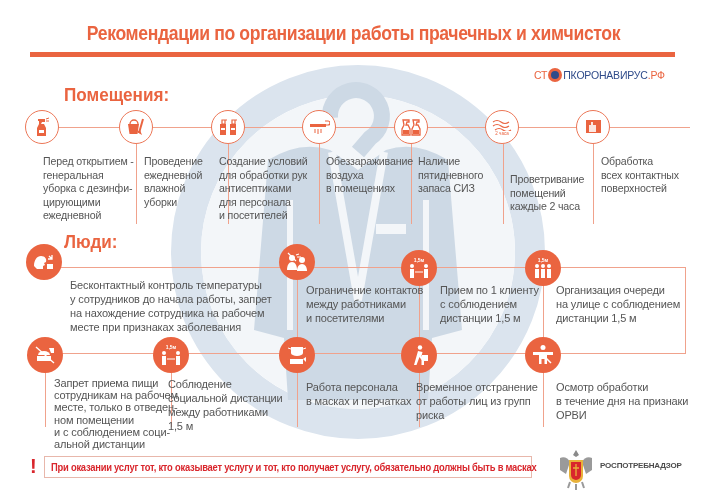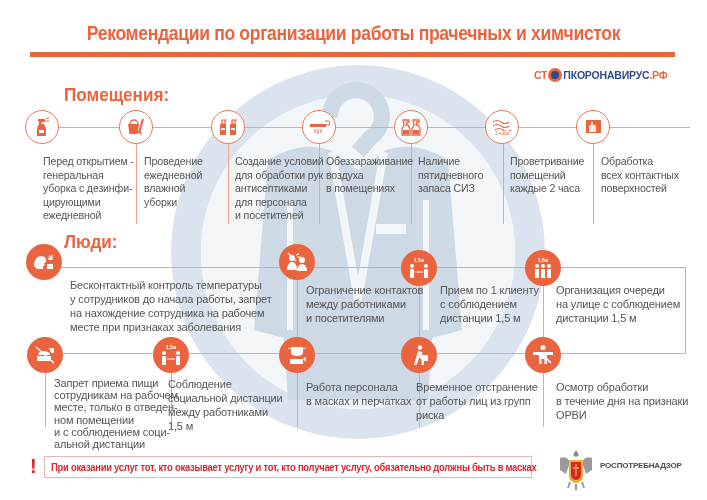--- a/index.html
+++ b/index.html
@@ -2,21 +2,21 @@
 <html><head>
 <meta charset="utf-8">
 <style>
   html, body { margin:0; padding:0; }
   body { width:707px; height:500px; position:relative; overflow:hidden; background:#ffffff;
          font-family:"Liberation Sans", "DejaVu Sans", sans-serif; color:#4a4a4a; }
   .abs { position:absolute; }
   .title { left:0; width:707px; top:22px; text-align:center; font-family:"Liberation Sans", sans-serif;
            font-weight:bold; font-size:20px; letter-spacing:-0.4px; transform:scaleX(0.88); transform-origin:center; }
   .title-bar { left:30px; top:52px; width:645px; height:5px; }
-  .logo { left:534px; top:67px; height:16px; display:flex; align-items:center; font-weight:bold; font-size:10.5px; letter-spacing:-0.2px; }
+  .logo { left:534px; top:67px; height:16px; display:flex; align-items:center; font-weight:normal; font-size:10.5px; letter-spacing:-0.2px; }
   .logo .o { width:14px; height:14px; border-radius:50%; margin:0 1px; position:relative; }
   .logo .o::after { content:""; position:absolute; left:3px; top:3px; width:8px; height:8px; border-radius:50%; background:#2f4b8a; }
   .section-h { font-weight:bold; font-size:19px; transform:scaleX(0.9); transform-origin:left; }
   .hline { height:1px; }
   .vline { width:1px; }
   .ring-icon { width:34px; height:34px; border-radius:50%; background:#fff; border:1.4px solid #ec7757; box-sizing:border-box;
                display:flex; align-items:center; justify-content:center; }
   .fill-icon { width:36px; height:36px; border-radius:50%; display:flex; align-items:center; justify-content:center; }
   .txt { font-size:10.6px; line-height:13.5px; color:#555555; white-space:pre-line; letter-spacing:-0.15px; }
   .txt2 { font-size:11px; line-height:14px; color:#555555; white-space:pre-line; letter-spacing:-0.15px; }
@@ -116,32 +116,32 @@
 
 <div class="abs txt" style="left:43px;top:155px">Перед открытием -
 генеральная
 уборка с дезинфи-
 цирующими
 ежедневной</div>
 <div class="abs txt" style="left:144px;top:155px">Проведение
 ежедневной
 влажной
 уборки</div>
-<div class="abs txt" style="left:235px;top:155px">Создание условий
+<div class="abs txt" style="left:219px;top:155px">Создание условий
 для обработки рук
 антисептиками
 для персонала
 и посетителей</div>
 <div class="abs txt" style="left:326px;top:155px">Обеззараживание
 воздуха
 в помещениях</div>
 <div class="abs txt" style="left:418px;top:155px">Наличие
 пятидневного
 запаса СИЗ</div>
-<div class="abs txt" style="left:510px;top:155px">Проветривание
+<div class="abs txt" style="left:510px;top:173px">Проветривание
 помещений
 каждые 2 часа</div>
 <div class="abs txt" style="left:601px;top:155px">Обработка
 всех контактных
 поверхностей</div>
 
 <div class="abs section-h" style="left:64px;top:231px;color:#ea6440">Люди:</div>
 
 <div class="abs hline" style="left:44px;top:267px;width:641px;background:#f0a28c"></div>
 <div class="abs vline" style="left:685px;top:267px;height:87px;background:#f0a28c"></div>

